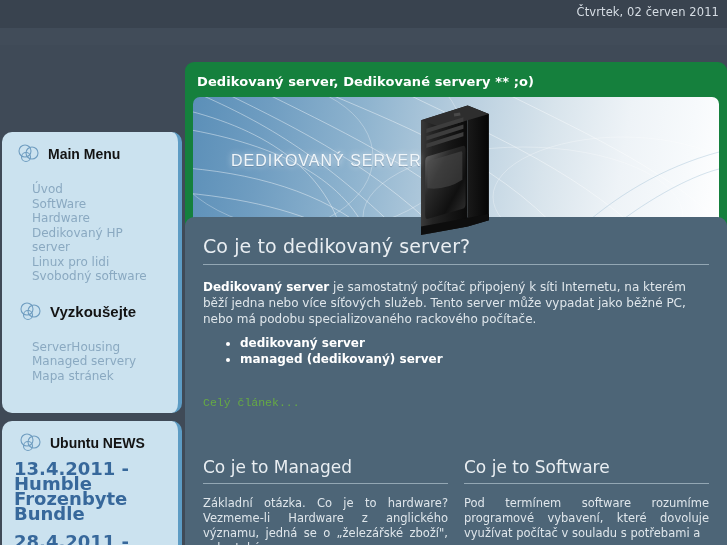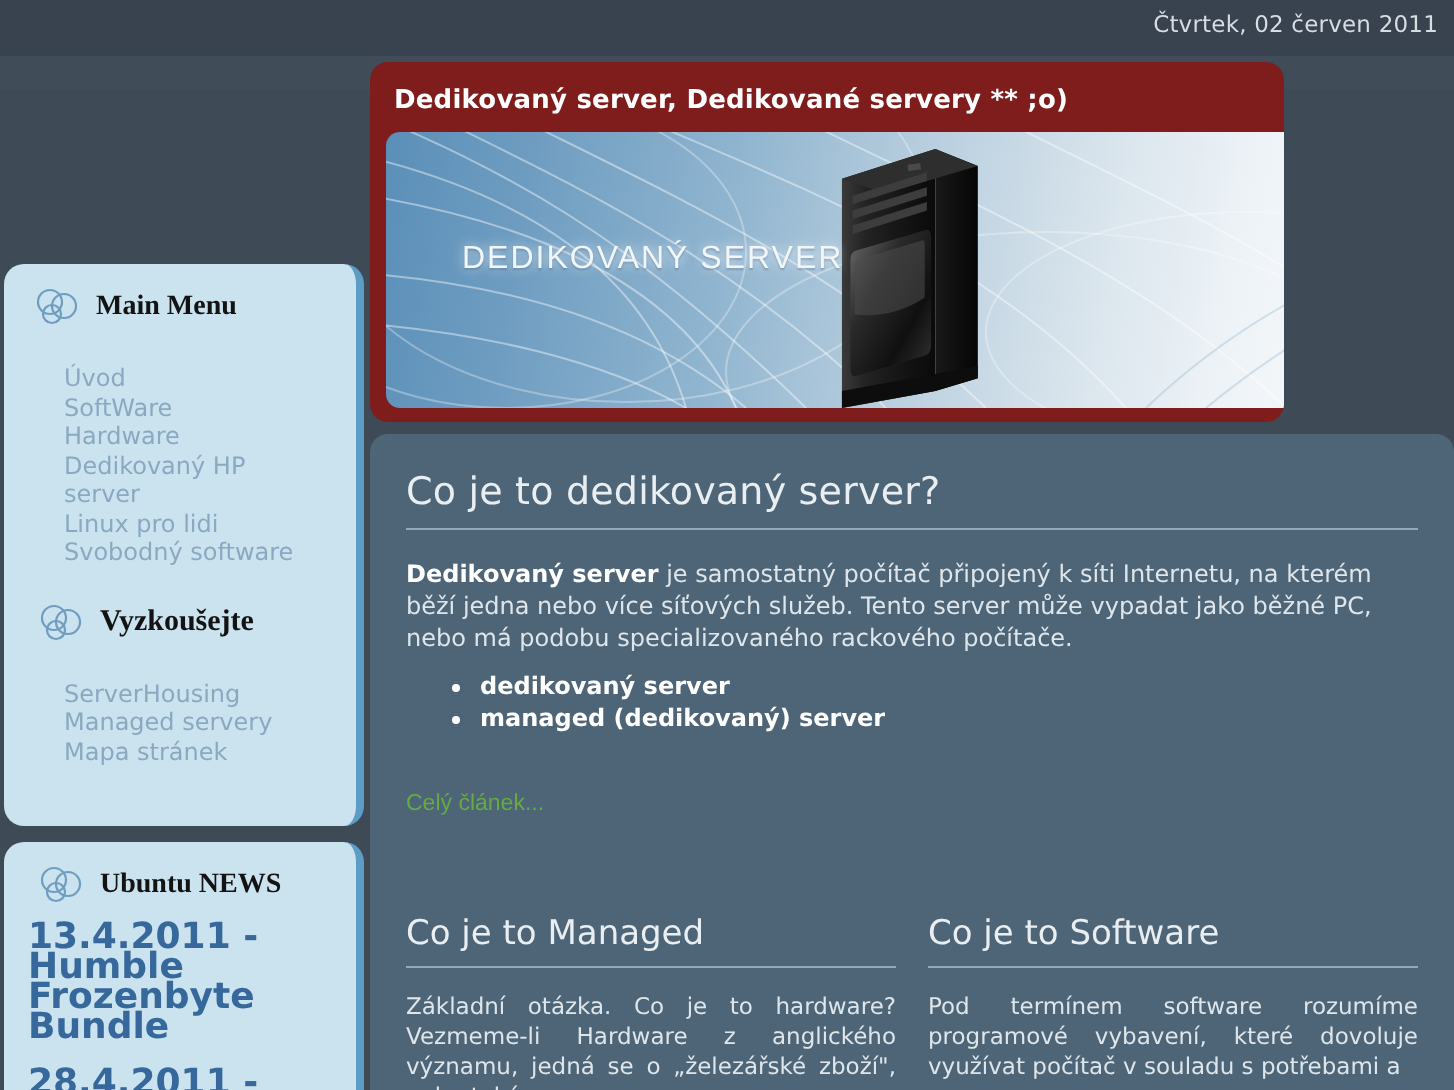--- a/index.html
+++ b/index.html
@@ -53,26 +53,27 @@
   #rightcol {
     position: absolute;
     left: 185px;
     top: 31px;
     width: 542px;
     height: 514px;
   }
 
   #banner {
     position: relative;
-    width: 457px;
+    width: 542px;
     height: 180px;
-    background: #7f1d1d;
+    background: #15803d;
     border-radius: 9px 9px 9px 9px;
     box-sizing: border-box;
     overflow: hidden;
+    margin-top: 31px;
   }
   #banner-title {
     position: absolute;
     left: 12px;
     top: 12px;
     color: #ffffff;
     font-size: 13px;
     font-weight: bold;
     font-family: "DejaVu Sans", sans-serif;
     letter-spacing: 0.1px;
@@ -167,21 +168,21 @@
     font-weight: bold;
     font-family: "DejaVu Sans", sans-serif;
   }
   ul.models li { margin: 0 0 1px 0; }
   a.readmore {
     display: inline-block;
     margin-top: 28px;
     color: #66aa44;
     font-size: 11.5px;
     text-decoration: none;
-    font-family: Liberation Sans, sans-serif;
+    font-family: Liberation Mono, monospace;
   }
 
   
   #cols {
     position: absolute;
     left: 18px;
     top: 240px;
     width: 506px;
     display: flex;
     gap: 16px;
@@ -225,21 +226,21 @@
   .module-head {
     display: flex;
     align-items: center;
     gap: 6px;
     margin: 2px 0 8px 4px;
   }
   .module-head .mtitle {
     color: #131313;
     font-size: 14px;
     font-weight: bold;
-    font-family: Liberation Serif, serif;
+    font-family: Liberation Sans, sans-serif;
     white-space: nowrap;
   }
   .mod-icon { width: 26px; height: 20px; flex: 0 0 26px; }
   ul.menu {
     list-style: none;
     margin: 18px;
     padding: 0;
   }
   ul.menu li { margin: 0; padding: 0; }
   ul.menu a {

